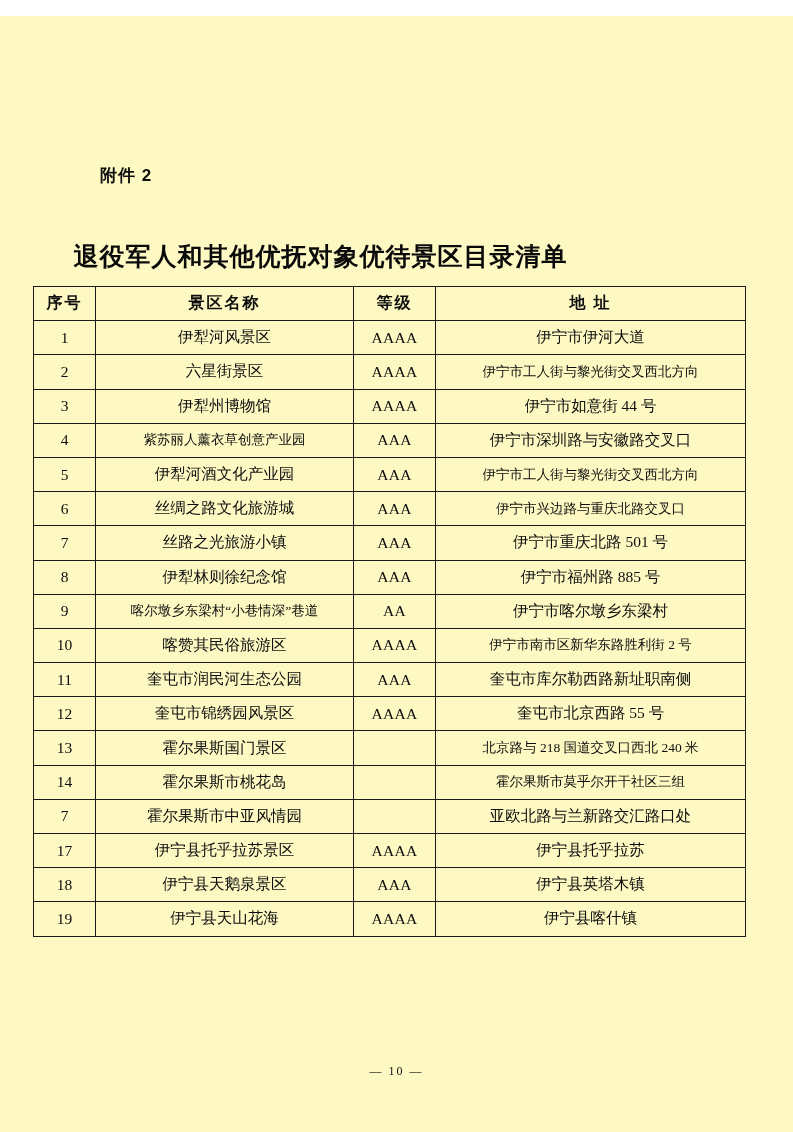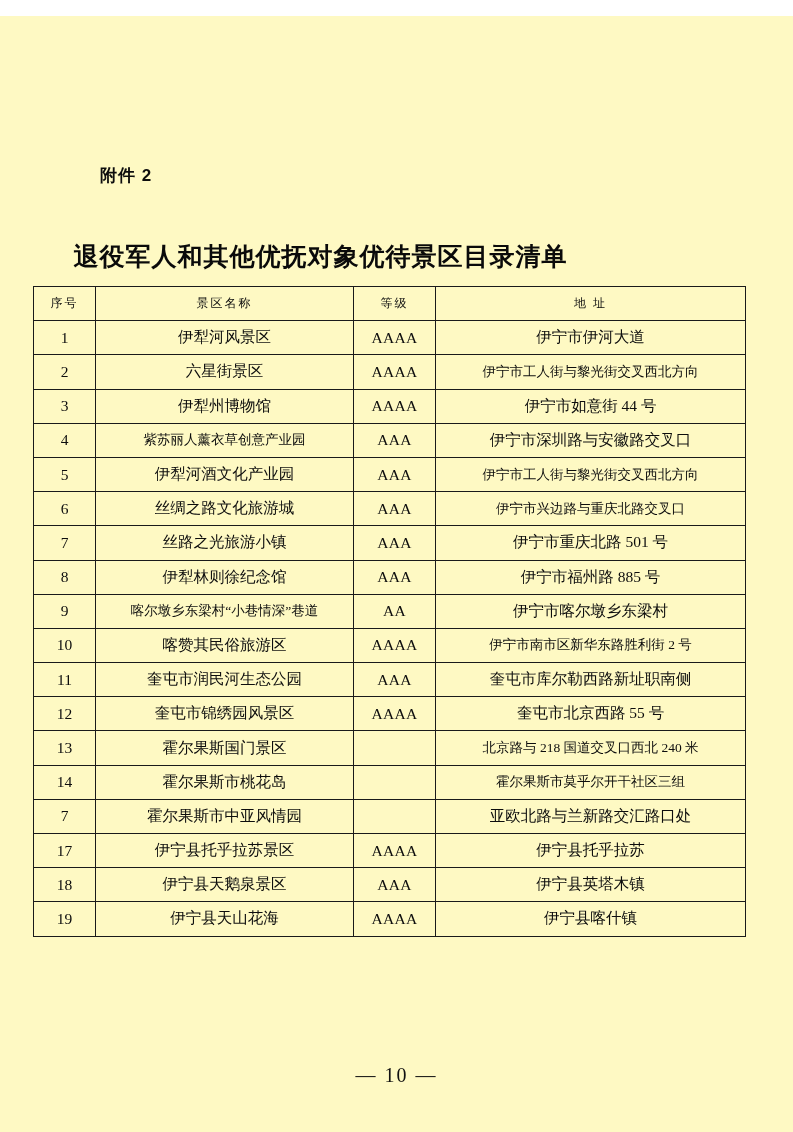--- a/index.html
+++ b/index.html
@@ -56,43 +56,43 @@
     border: 1px solid #1a1a1a;
     text-align: center;
     vertical-align: middle;
     padding: 0;
     height: 33.2px;
     font-size: 15.5px;
     color: #0d0d0d;
     font-family: "Liberation Serif", "DejaVu Serif", serif;
   }
   table.listing th {
-    font-weight: normal;
-    font-size: 12px;
+    font-weight: bold;
+    font-size: 16px;
     letter-spacing: 2px;
   }
   col.c-no    { width: 62px; }
   col.c-name  { width: 258px; }
   col.c-level { width: 82px; }
   col.c-addr  { width: 310px; }
 
   td.cell-no { font-size: 15.5px; font-family: "Liberation Serif", "DejaVu Serif", serif; }
   td.cell-name { font-size: 15.5px; }
   td.cell-level { font-size: 14.5px; letter-spacing: 0.3px; }
   td.cell-addr { font-size: 15px; }
   td.cell-name.small { font-size: 13.5px; }
   td.cell-addr.small { font-size: 13.5px; }
 
   .page-number {
     position: absolute;
     top: 1048px;
     left: 0;
     width: 793px;
     text-align: center;
-    font-size: 20px;
+    font-size: 12px;
     font-family: "Liberation Serif", "DejaVu Serif", serif;
     letter-spacing: 2px;
     color: #111;
   }
 </style>
 </head>
 <body>
 
 <div class="page">
 

